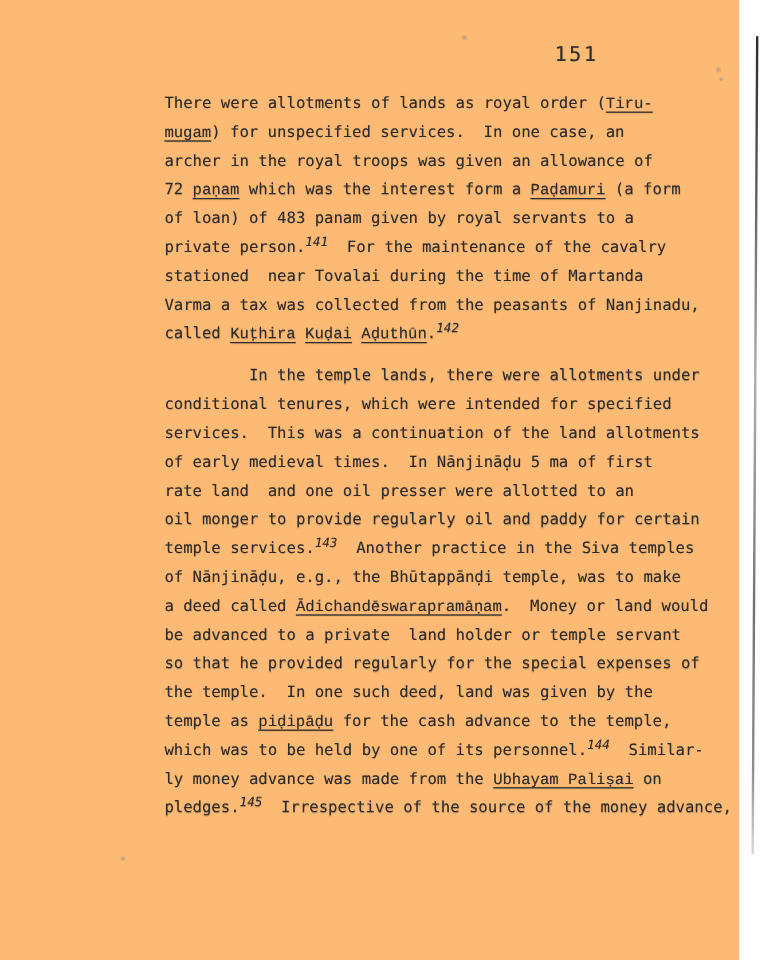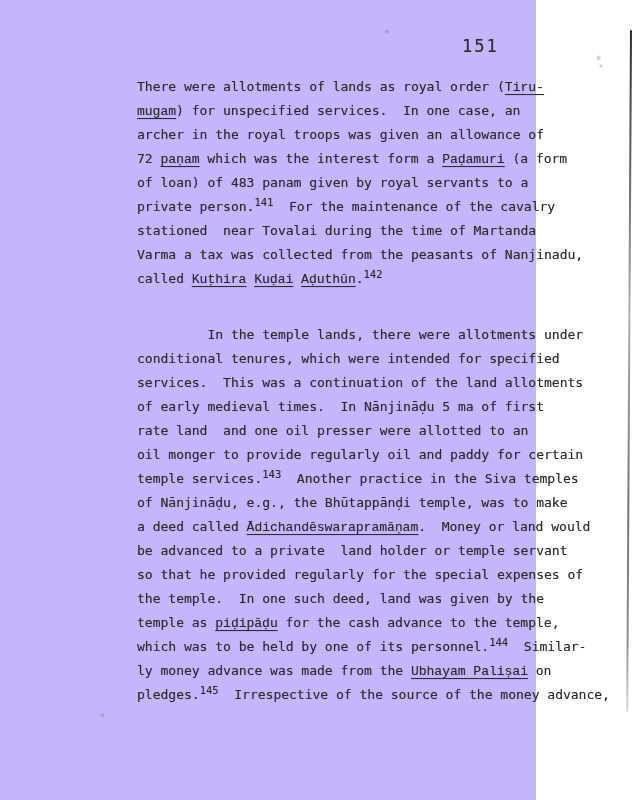--- a/index.html
+++ b/index.html
@@ -3,22 +3,22 @@
 <meta charset="utf-8">
 <style>
   html, body { margin: 0; padding: 0; }
   body {
     width: 636px; height: 800px;
     background: #ffffff;
     overflow: hidden;
   }
   .page {
     position: relative;
-    width: 536px; height: 800px;
-    background: #c4b5fd;
+    width: 616px; height: 800px;
+    background: #fdba74;
     font-family: "DejaVu Sans Mono", "Liberation Mono", monospace;
     color: #2b2b2b;
   }
   .page-number {
     position: absolute;
     left: 462px; top: 36px;
     font-size: 17px;
     letter-spacing: 2px;
     color: #2e2e2e;
     text-shadow: 0.2px 0.2px 0.7px rgba(40,40,40,0.45);
@@ -27,31 +27,32 @@
     position: absolute;
     left: 137px; top: 75px;
     width: 480px;
     font-size: 13px;
     line-height: 24px;
     white-space: pre;
     color: #2b2b2b;
     text-shadow: 0.2px 0.2px 0.7px rgba(40,40,40,0.4);
   }
   .line { height: 24px; }
-  .line.para-gap { margin-top: 32px; }
+  .line.para-gap { margin-top: 11px; }
   .u {
     text-decoration: underline;
     text-underline-offset: 3px;
     text-decoration-thickness: 1px;
     font-family: Liberation Mono, monospace;
   }
   .sup {
     font-size: 10.5px;
     position: relative;
     top: -5px;
+    font-style: italic;
   }
   .scan-edge {
     position: absolute;
     left: 630px; top: 30px;
     width: 1.6px; height: 682px;
     background: linear-gradient(to bottom,
       rgba(25,25,25,0.92) 0%,
       rgba(50,50,50,0.8) 18%,
       rgba(95,95,95,0.5) 42%,
       rgba(60,60,60,0.72) 70%,

